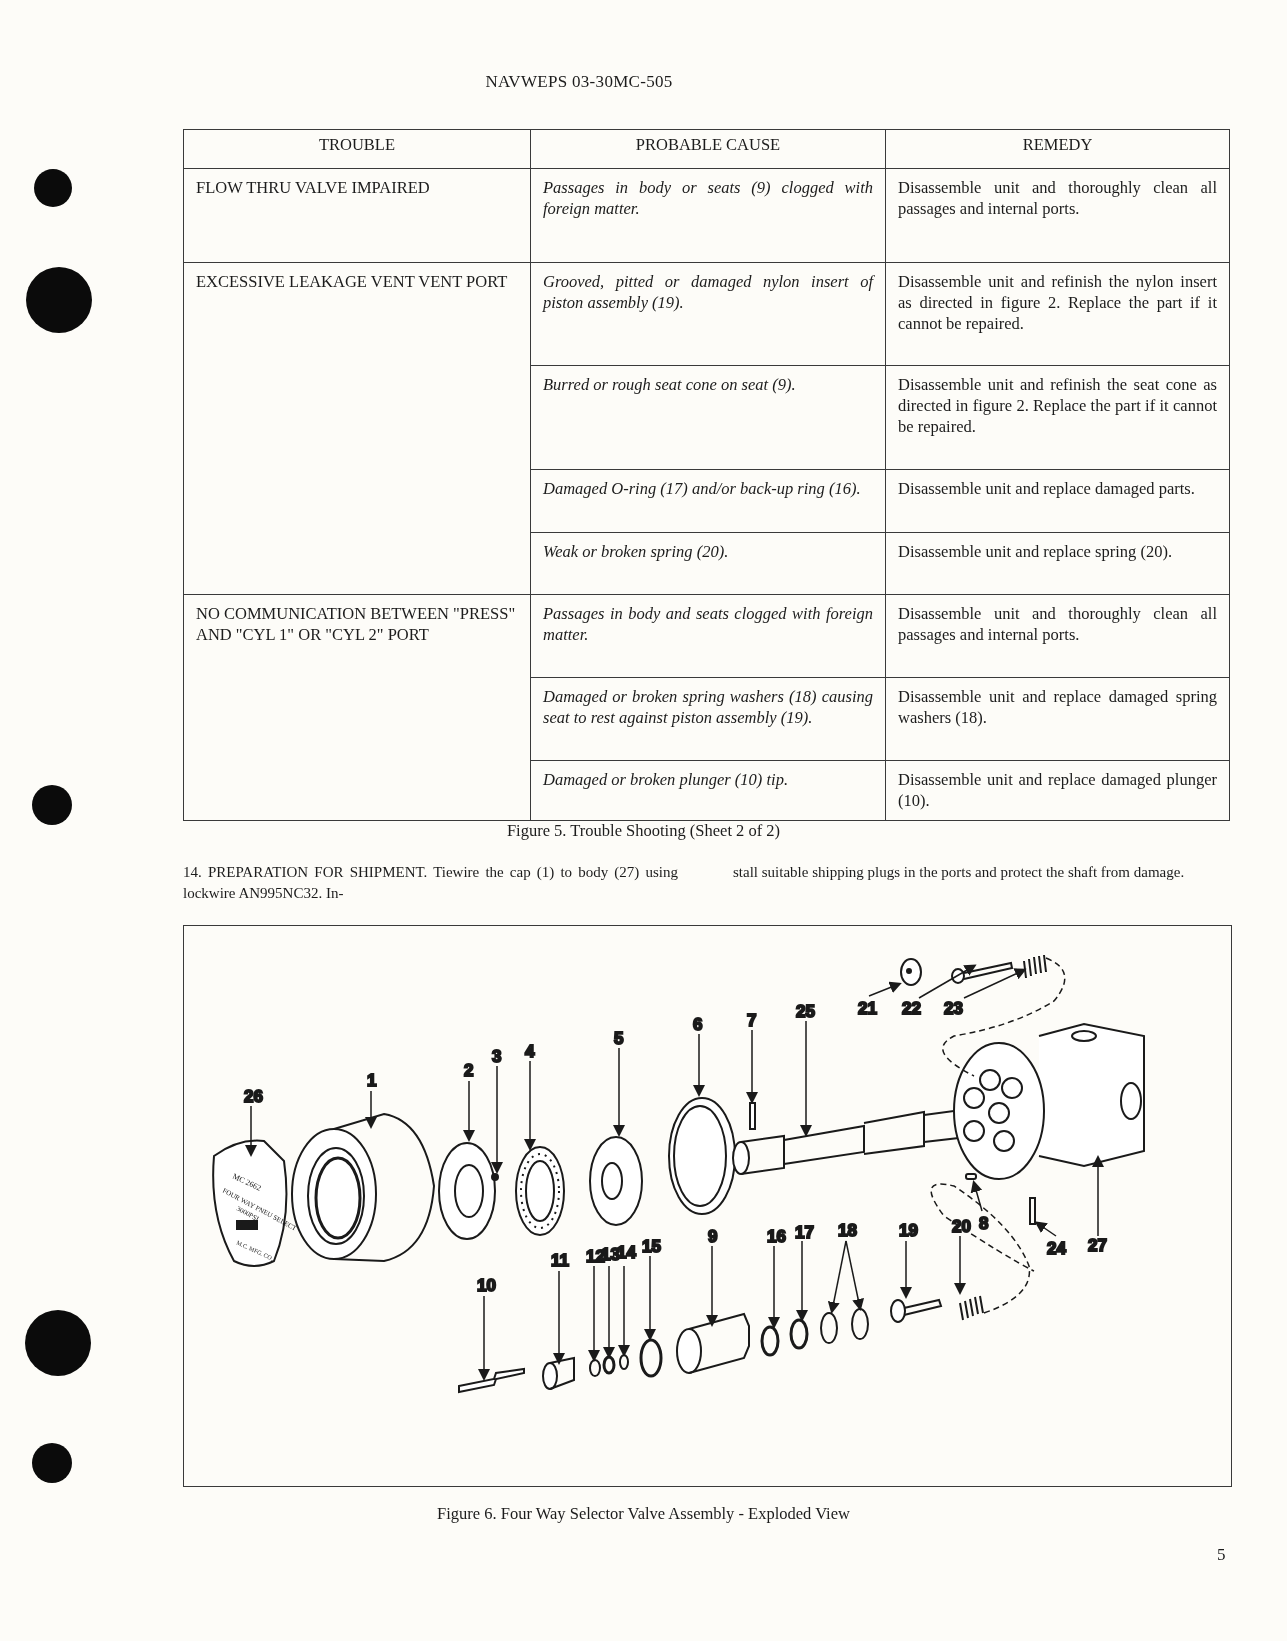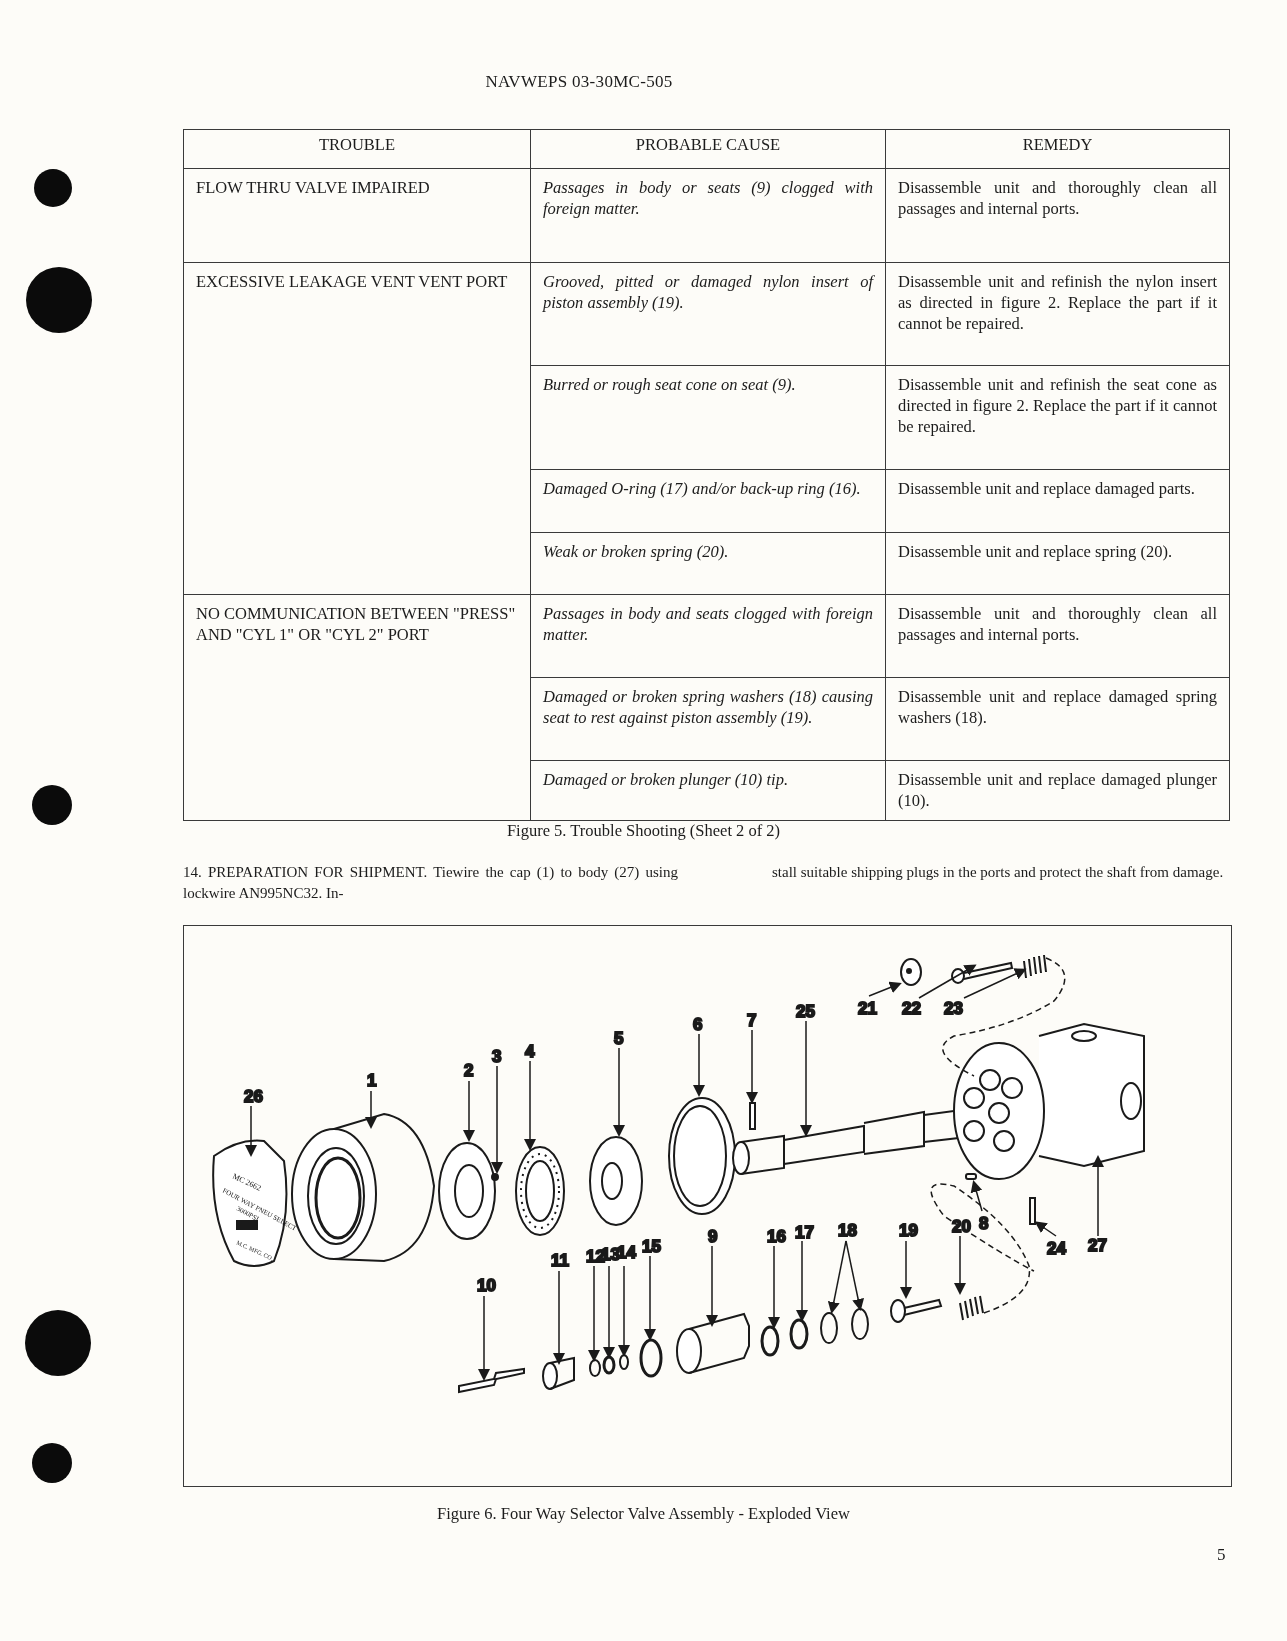--- a/index.html
+++ b/index.html
@@ -17,21 +17,21 @@
   }
   table.ts th, table.ts td { border: 1.5px solid #3a3a3a; vertical-align: top; }
   table.ts th { font-weight: normal; height: 30px; padding: 4px 10px; text-align: center; }
   table.ts td { padding: 8px 12px 9px 12px; }
   table.ts td.trouble { width: 322px; }
   table.ts td.cause { width: 330px; text-align: justify; font-style: italic; }
   table.ts td.remedy { text-align: justify; }
   .caption5 { position: absolute; top: 821px; left: 0; width: 1287px; text-align: center; font-size: 16.5px; }
   .para { position: absolute; top: 862px; font-size: 15px; line-height: 21px; text-align: justify; }
   .para.left { left: 183px; width: 495px; }
-  .para.right { left: 733px; width: 497px; margin-left: 39px; }
+  .para.right { left: 733px; width: 497px; }
   .figbox { position: absolute; left: 183px; top: 925px; width: 1047px; height: 560px; border: 1.5px solid #3a3a3a; }
   .figbox svg { position: absolute; left: 0; top: 0; }
   .callout { font-family: "Liberation Sans", "DejaVu Sans", sans-serif; font-weight: bold; font-size: 17px; fill: #1a1a1a; }
   .caption6 { position: absolute; top: 1504px; left: 0; width: 1287px; text-align: center; font-size: 16.5px; }
   .pagenum { position: absolute; top: 1545px; left: 1217px; font-size: 17px; }
 </style>
 </head>
 <body>
 
 <div class="hole" style="left:34px;top:169px;width:38px;height:38px;"></div>

